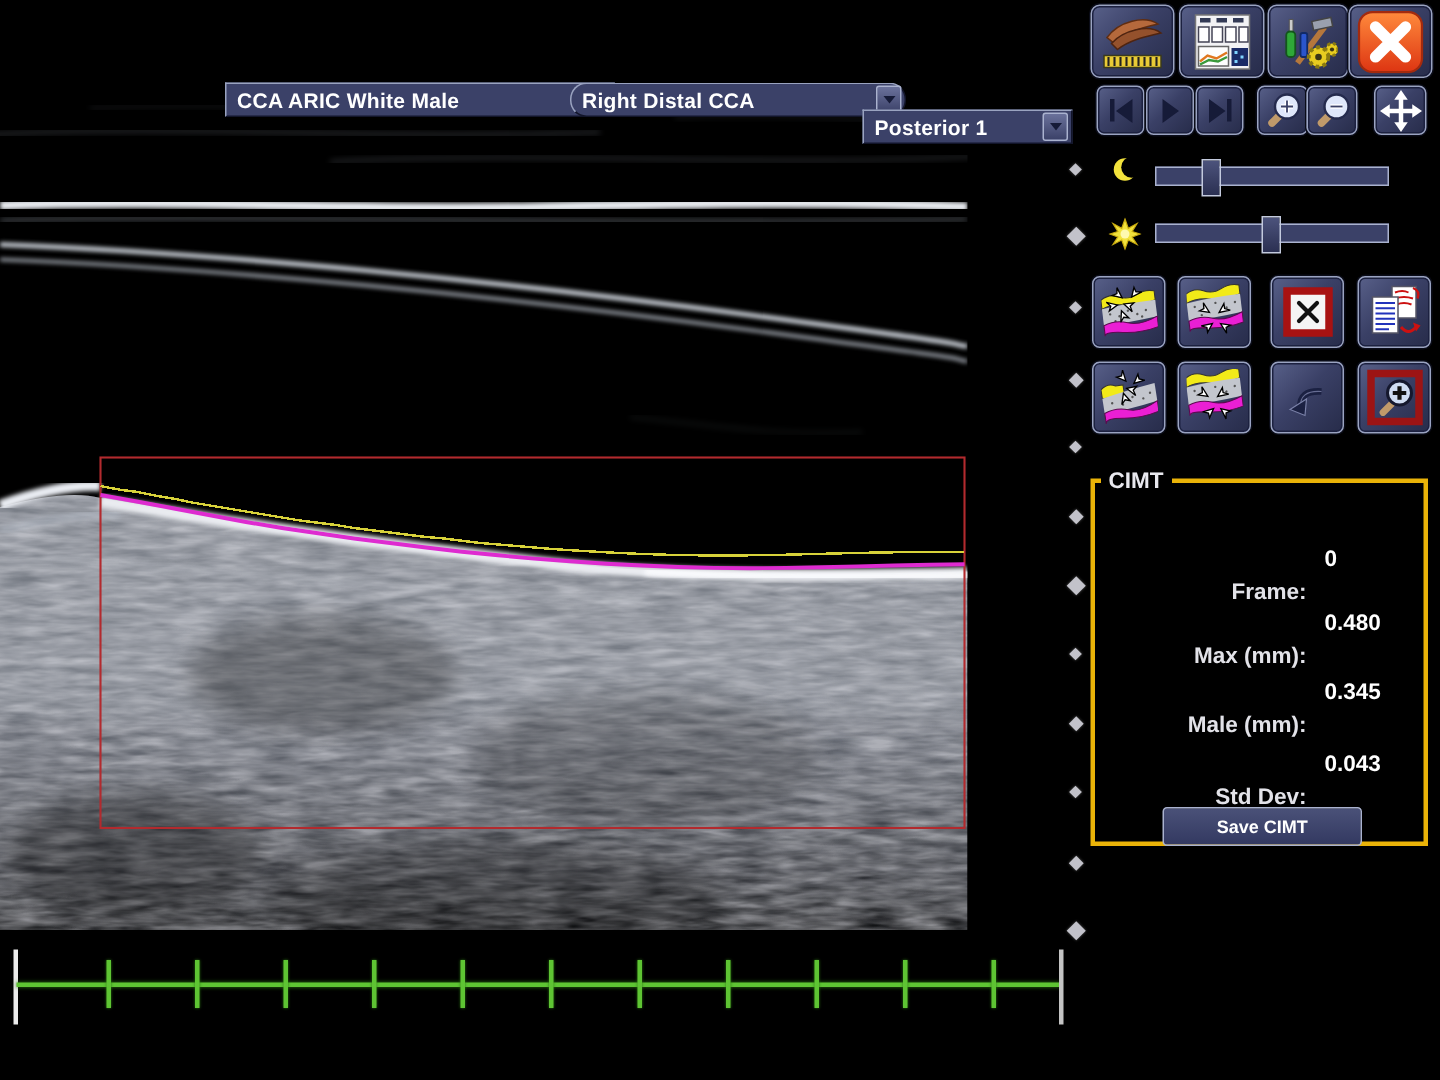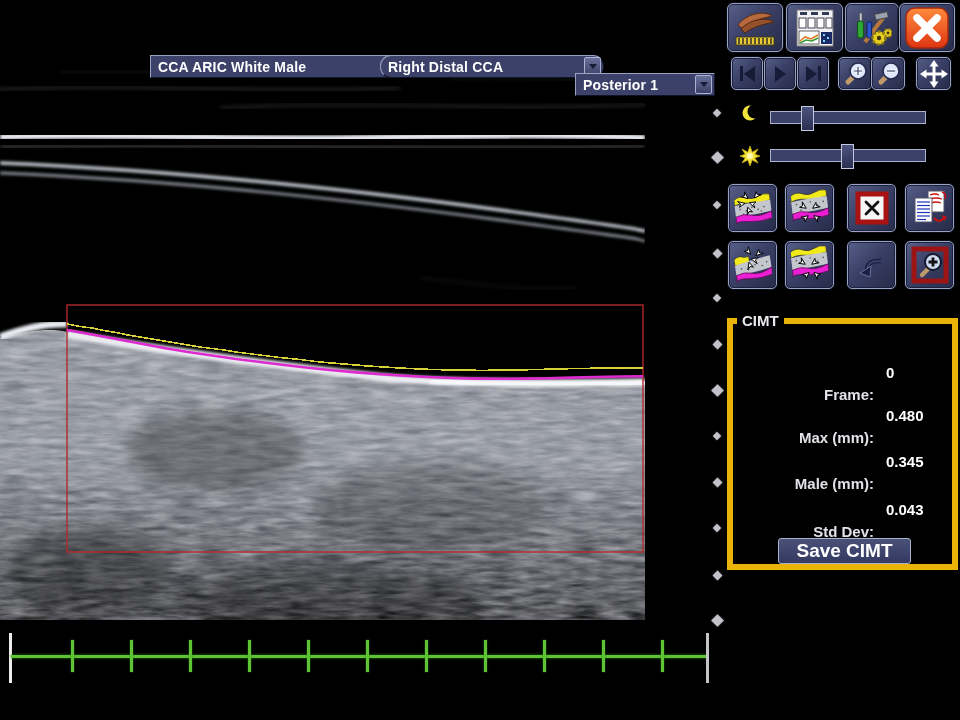--- a/index.html
+++ b/index.html
@@ -28,28 +28,28 @@
   .vbar{width:3px;height:15px;background:#161b38;}
 
   
   .slider-track{position:absolute;width:156px;height:13px;background:#3b4168;
        border:1px solid #aab2cf;box-sizing:border-box;}
   .slider-handle{position:absolute;top:-6px;width:11px;height:23px;
        background:linear-gradient(#4c537c,#2b3052);border:1px solid #c3cade;}
 
   
   fieldset#cimt{position:absolute;left:727px;top:312px;width:219px;height:246px;margin:0;padding:0;
-       border:6px solid #eab308;background:transparent;}
+       border:3px solid #eab308;background:transparent;}
   fieldset#cimt legend{color:#e8e8ee;font-size:15px;font-weight:bold;margin-left:4px;padding:0 5px;}
   .cimt-row{position:absolute;height:20px;line-height:20px;font-weight:bold;font-size:15px;}
   .cimt-label{position:absolute;left:0;width:141px;text-align:right;color:#e2e2e8;margin-top:22px;}
   .cimt-value{position:absolute;left:153px;color:#fff;}
   #save-cimt{position:absolute;left:45px;top:209px;width:133px;height:26px;
        background:linear-gradient(#4a5178,#333961);border:1px solid #aab2cf;border-radius:3px;
-       color:#fff;font-weight:bold;font-size:19px;font-family:"Liberation Sans",sans-serif;cursor:pointer;}
+       color:#fff;font-weight:bold;font-size:12px;font-family:"Liberation Sans",sans-serif;cursor:pointer;}
 
   
   .diamond{position:absolute;background:#c2c2ca;transform:rotate(45deg);box-shadow:0 0 2px #555;}
   #ruler-line{position:absolute;left:11px;top:655px;width:696px;height:3px;background:#5ec433;
        box-shadow:0 0 3px #2c7a12;}
   .rtick{position:absolute;top:640px;width:3px;height:32px;background:#5ec433;box-shadow:0 0 2px #2c7a12;}
   #ruler-left{position:absolute;left:9px;top:633px;width:3px;height:50px;background:#ececec;}
   #ruler-right{position:absolute;left:706px;top:633px;width:3px;height:50px;background:#c4c4c4;}
 </style>
 </head>

